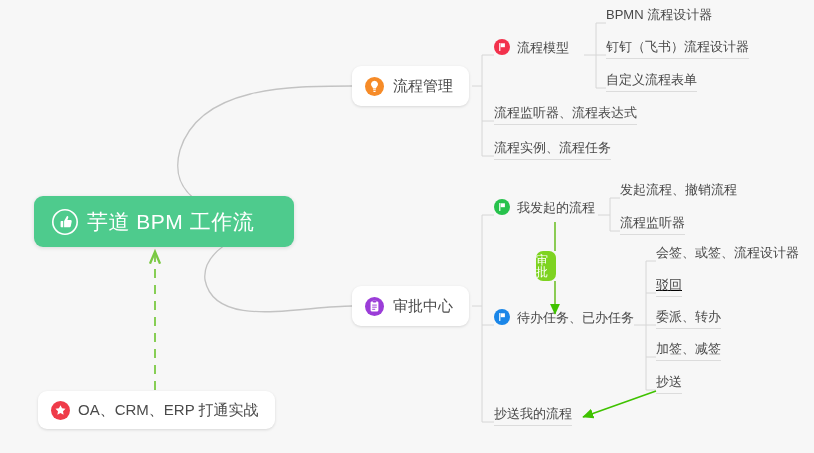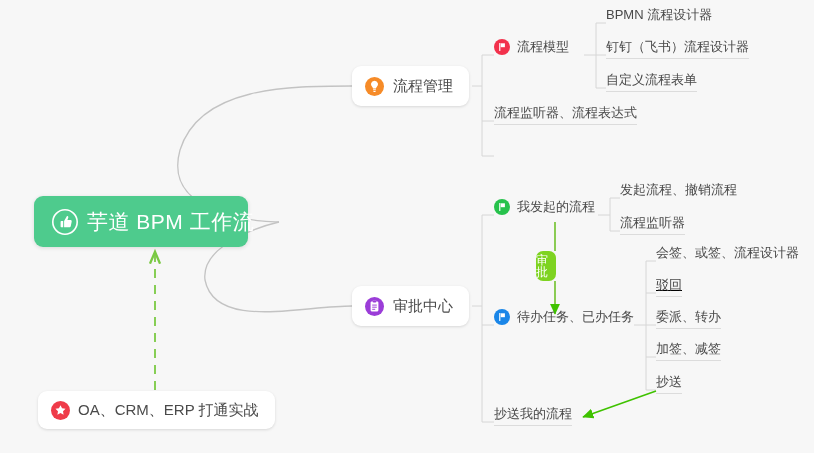--- a/index.html
+++ b/index.html
@@ -36,21 +36,21 @@
     border-radius: 10px;
     background: #ffffff;
     box-shadow: 0 1px 3px rgba(0,0,0,0.13);
     white-space: nowrap;
   }
   .card .label { display: block; }
 
   #root-node {
     left: 34px;
     top: 196px;
-    width: 214px;
+    width: 260px;
     height: 51px;
     background: #4ecb8d;
     border-radius: 9px;
     padding: 0 18px;
     box-shadow: 0 1px 4px rgba(0,0,0,0.12);
   }
   #root-node .label {
     color: #ffffff;
     font-size: 21px;
     letter-spacing: 0.5px;
@@ -94,21 +94,21 @@
   }
   .badge svg { display: block; }
   .badge-lg { width: 26px; height: 26px; }
   .badge-md { width: 19px; height: 19px; }
   .badge-sm { width: 16px; height: 16px; }
 
   
   .leaf {
     position: absolute;
     display: flex;
-    align-items: flex-start;
+    align-items: center;
     white-space: nowrap;
     box-sizing: border-box;
     border-bottom: 1px solid #dcdcdc;
     padding-bottom: 3px;
   }
   .leaf .label {
     color: #4a4a4a;
     font-size: 13px;
     line-height: 16px;
   }
@@ -238,20 +238,23 @@
         <path d="M6.7 4.3h4.2v3.9H6.7z" fill="#ffffff"></path>
       </svg>
     </span>
     <span class="label">流程模型</span>
   </div>
 
   <div class="leaf" style="left:494px; top:105px;">
     <span class="label">流程监听器、流程表达式</span>
   </div>
 
+  <div class="leaf" style="left:494px; top:140px;">
+    <span class="label">流程实例、流程任务</span>
+  </div>
 
   <div class="leaf no-rule" style="left:606px; top:7px;">
     <span class="label">BPMN 流程设计器</span>
   </div>
 
   <div class="leaf" style="left:606px; top:39px;">
     <span class="label">钉钉（飞书）流程设计器</span>
   </div>
 
   <div class="leaf" style="left:606px; top:72px;">

